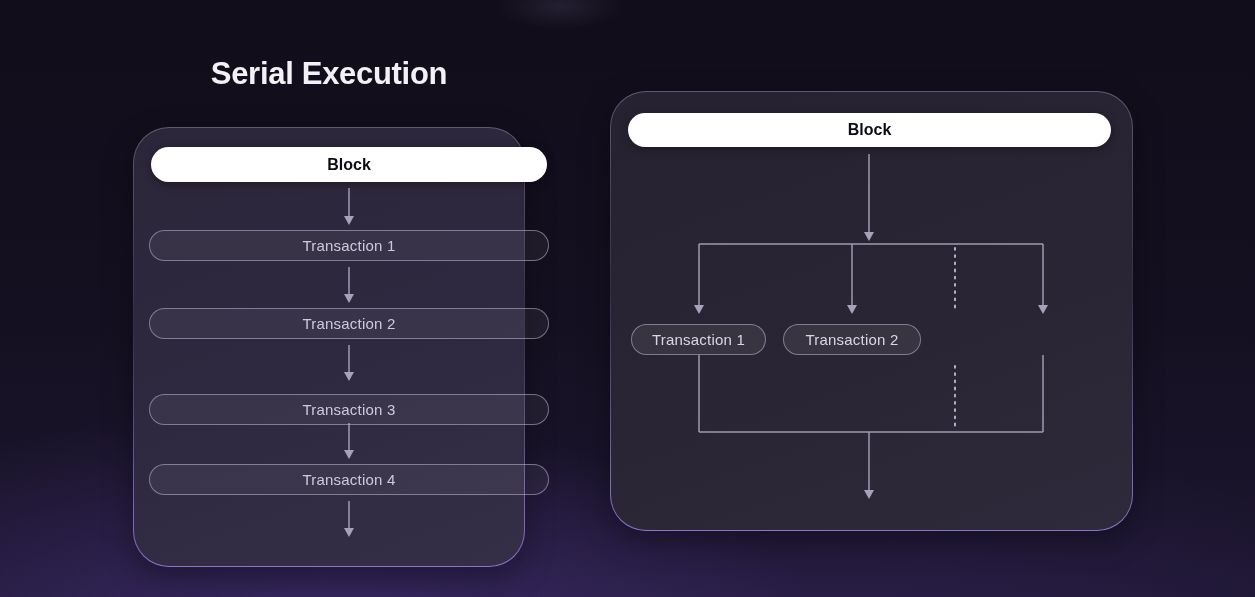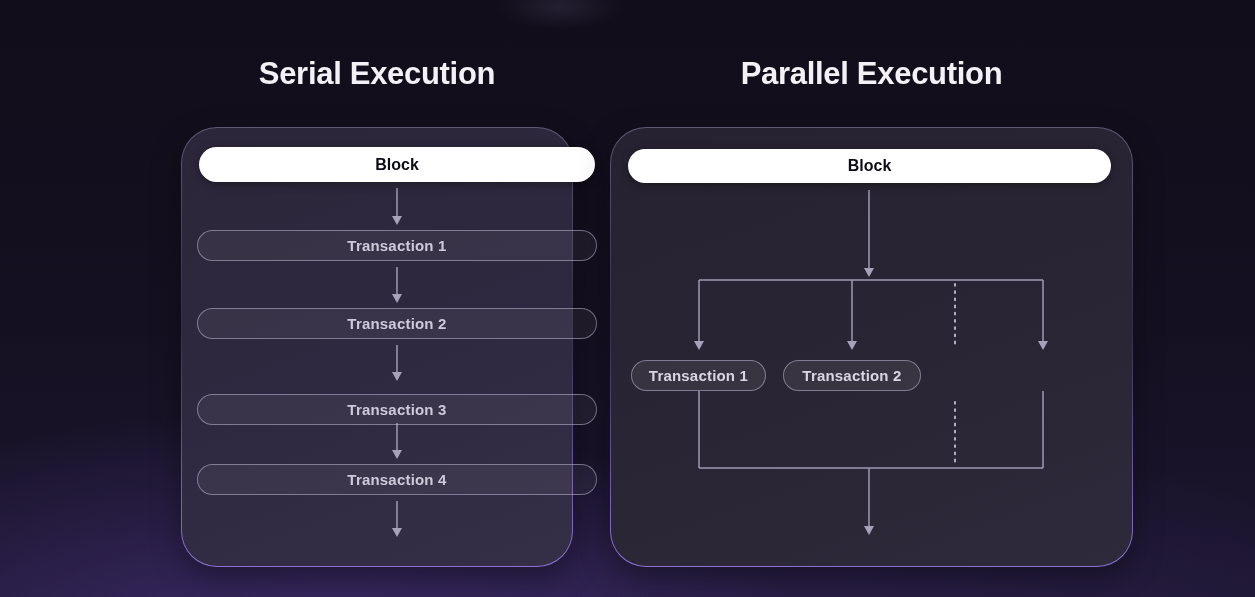--- a/index.html
+++ b/index.html
@@ -6,21 +6,21 @@
   body{
     width:1255px;height:597px;position:relative;overflow:hidden;
     font-family:"Liberation Sans","DejaVu Sans",sans-serif;
     background:
       radial-gradient(90px 34px at 560px 6px, rgba(205,195,255,0.10), transparent 70%),
       radial-gradient(900px 420px at 22% 112%, rgba(106,76,190,0.40), transparent 62%),
       radial-gradient(1100px 500px at 66% 122%, rgba(96,68,170,0.28), transparent 60%),
       linear-gradient(180deg,#110d1a 0%,#151021 55%,#1d1631 100%);
   }
   .col{position:absolute;top:56px;}
-  .col-serial{left:133px;width:392px;margin-left:48px;}
+  .col-serial{left:133px;width:392px;}
   .col-parallel{left:610px;width:523px;}
   .title{
     margin:0 0 0 0;height:36px;line-height:36px;text-align:center;
     font-size:31px;font-weight:bold;color:#f2f1f5;letter-spacing:-0.3px;
   }
   .panel-frame{
     margin-top:35px;border-radius:36px;padding:1px;
     background:linear-gradient(180deg, rgba(160,150,185,0.55) 0%, rgba(112,98,150,0.35) 45%, rgba(146,120,215,0.95) 100%);
     box-shadow:0 10px 30px rgba(0,0,0,0.35);
   }
@@ -35,21 +35,21 @@
     font-size:16px;font-weight:bold;color:#0c0c14;
     box-shadow:0 2px 8px rgba(0,0,0,0.35);
   }
   .panel-serial .block-pill{left:17px;top:19px;width:396px;height:35px;}
   .panel-parallel .block-pill{left:17px;top:21px;width:483px;height:34px;}
   .t-pill{
     position:absolute;height:31px;border-radius:16px;box-sizing:border-box;
     border:1px solid rgba(190,182,210,0.55);
     background:rgba(255,255,255,0.055);
     display:flex;align-items:center;justify-content:center;
-    font-size:15px;letter-spacing:0.2px;font-weight:bold;
+    font-size:15px;letter-spacing:0.2px;
   }
   .panel-serial .t-pill{left:15px;width:400px;color:#cfc9dc;}
   .panel-parallel .t-pill{color:#dad6e4;background:rgba(255,255,255,0.07);}
   .connectors{position:absolute;left:0;top:0;pointer-events:none;}
   .cline{stroke:#a19ab3;stroke-width:1.5;fill:none;}
   .chead{fill:#a8a1b9;stroke:none;}
   .cdotted{stroke:#b5aec8;stroke-width:2;fill:none;stroke-dasharray:1.8 5.4;stroke-linecap:round;}
 </style>
 </head>
 <body>
@@ -89,21 +89,20 @@
 
       <div class="t-pill" style="top:102px">Transaction 1</div>
       <div class="t-pill" style="top:180px">Transaction 2</div>
       <div class="t-pill" style="top:266px">Transaction 3</div>
       <div class="t-pill" style="top:336px">Transaction 4</div>
     </div>
   </div>
 </div>
 
 <div class="col col-parallel">
-  <h1 class="title">Parallel Execution</h1>
 
   <div class="panel-frame">
     <div class="panel panel-parallel">
 
       <svg class="connectors" width="523" height="438" viewBox="0 0 523 438">
 
         <g>
           <line class="cline" x1="258" y1="62" x2="258" y2="140"></line>
           <polygon class="chead" points="253,140 263,140 258,149"></polygon>
         </g>

